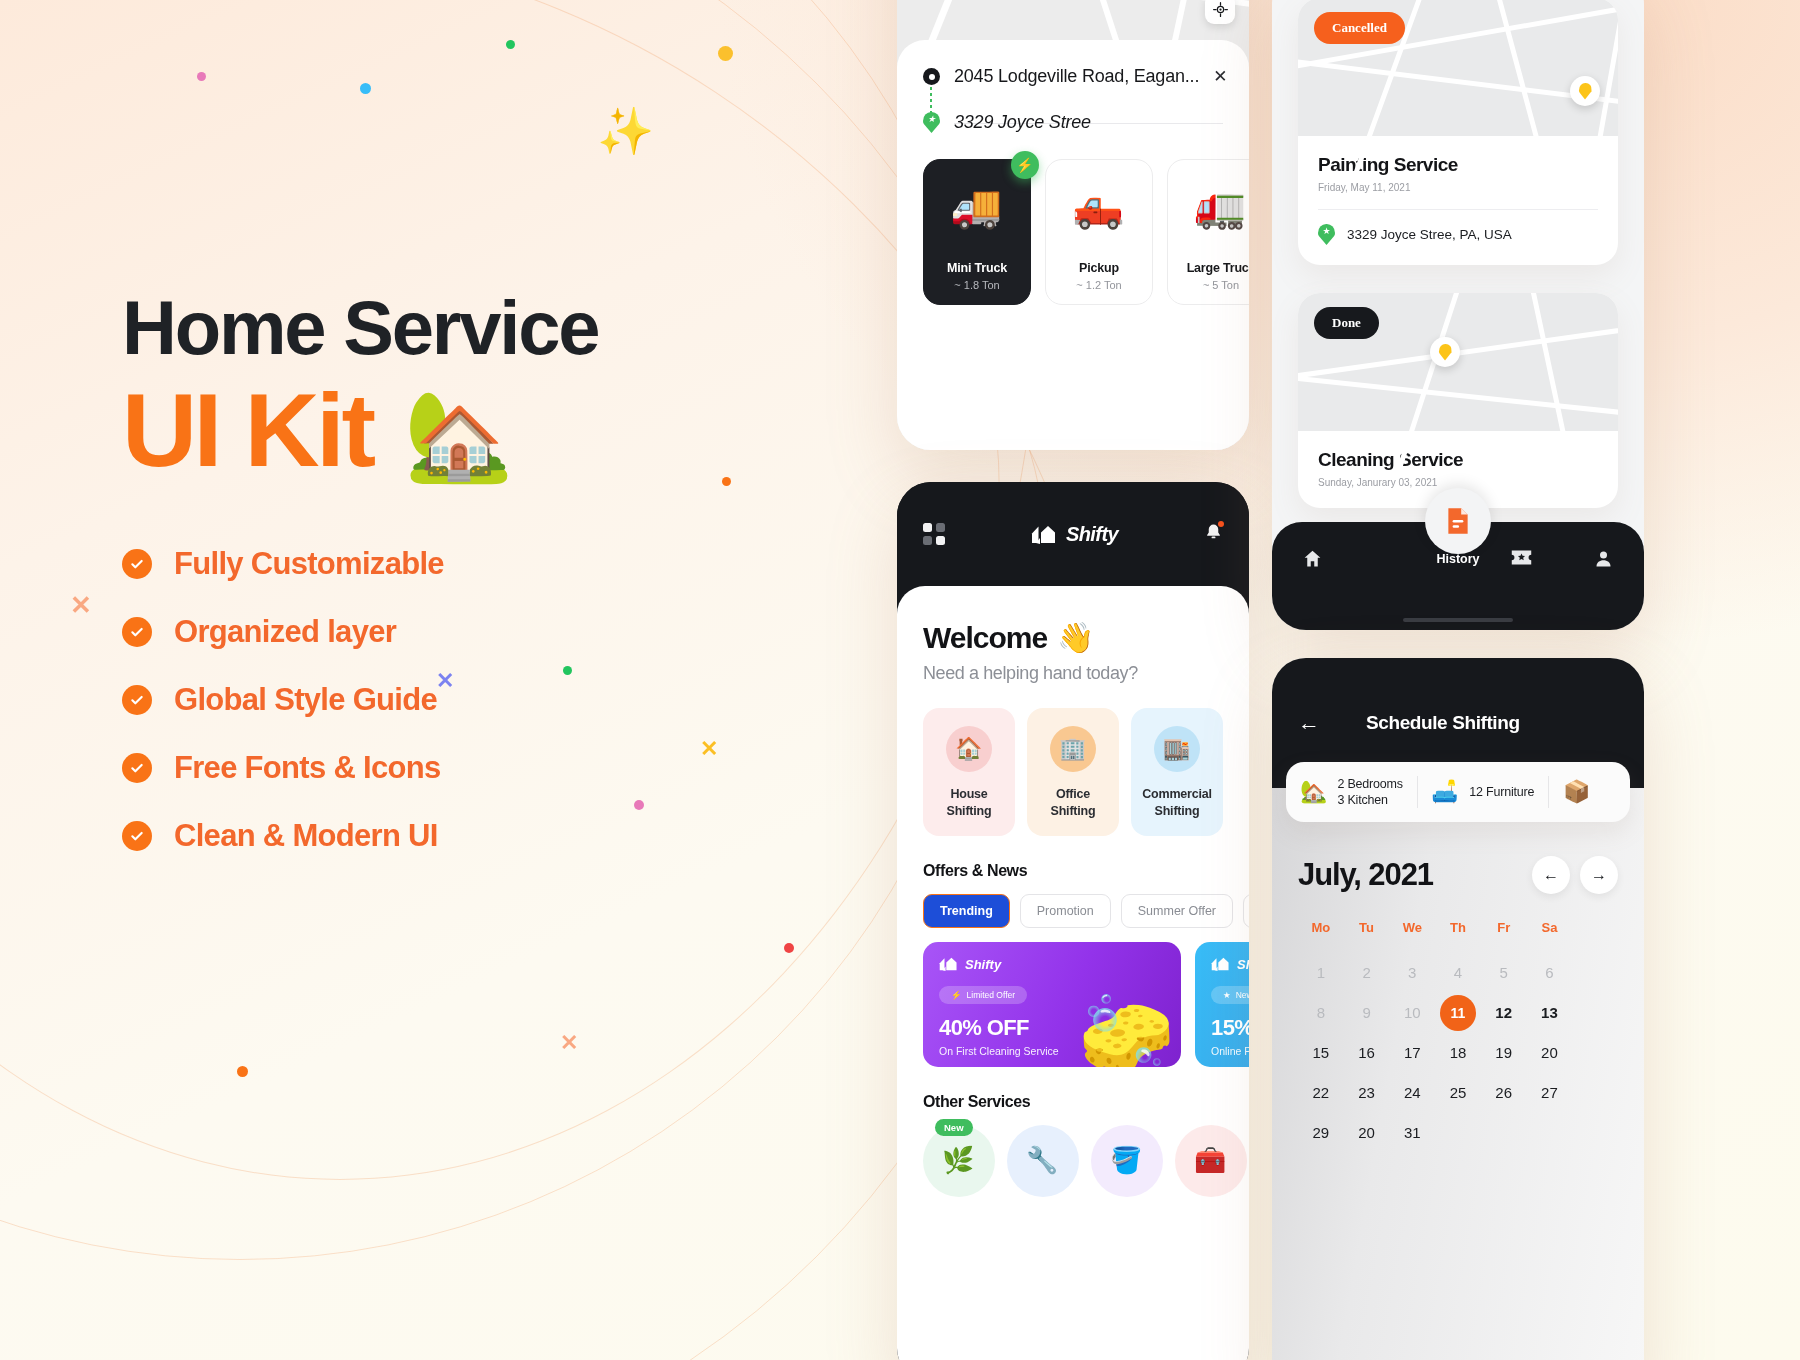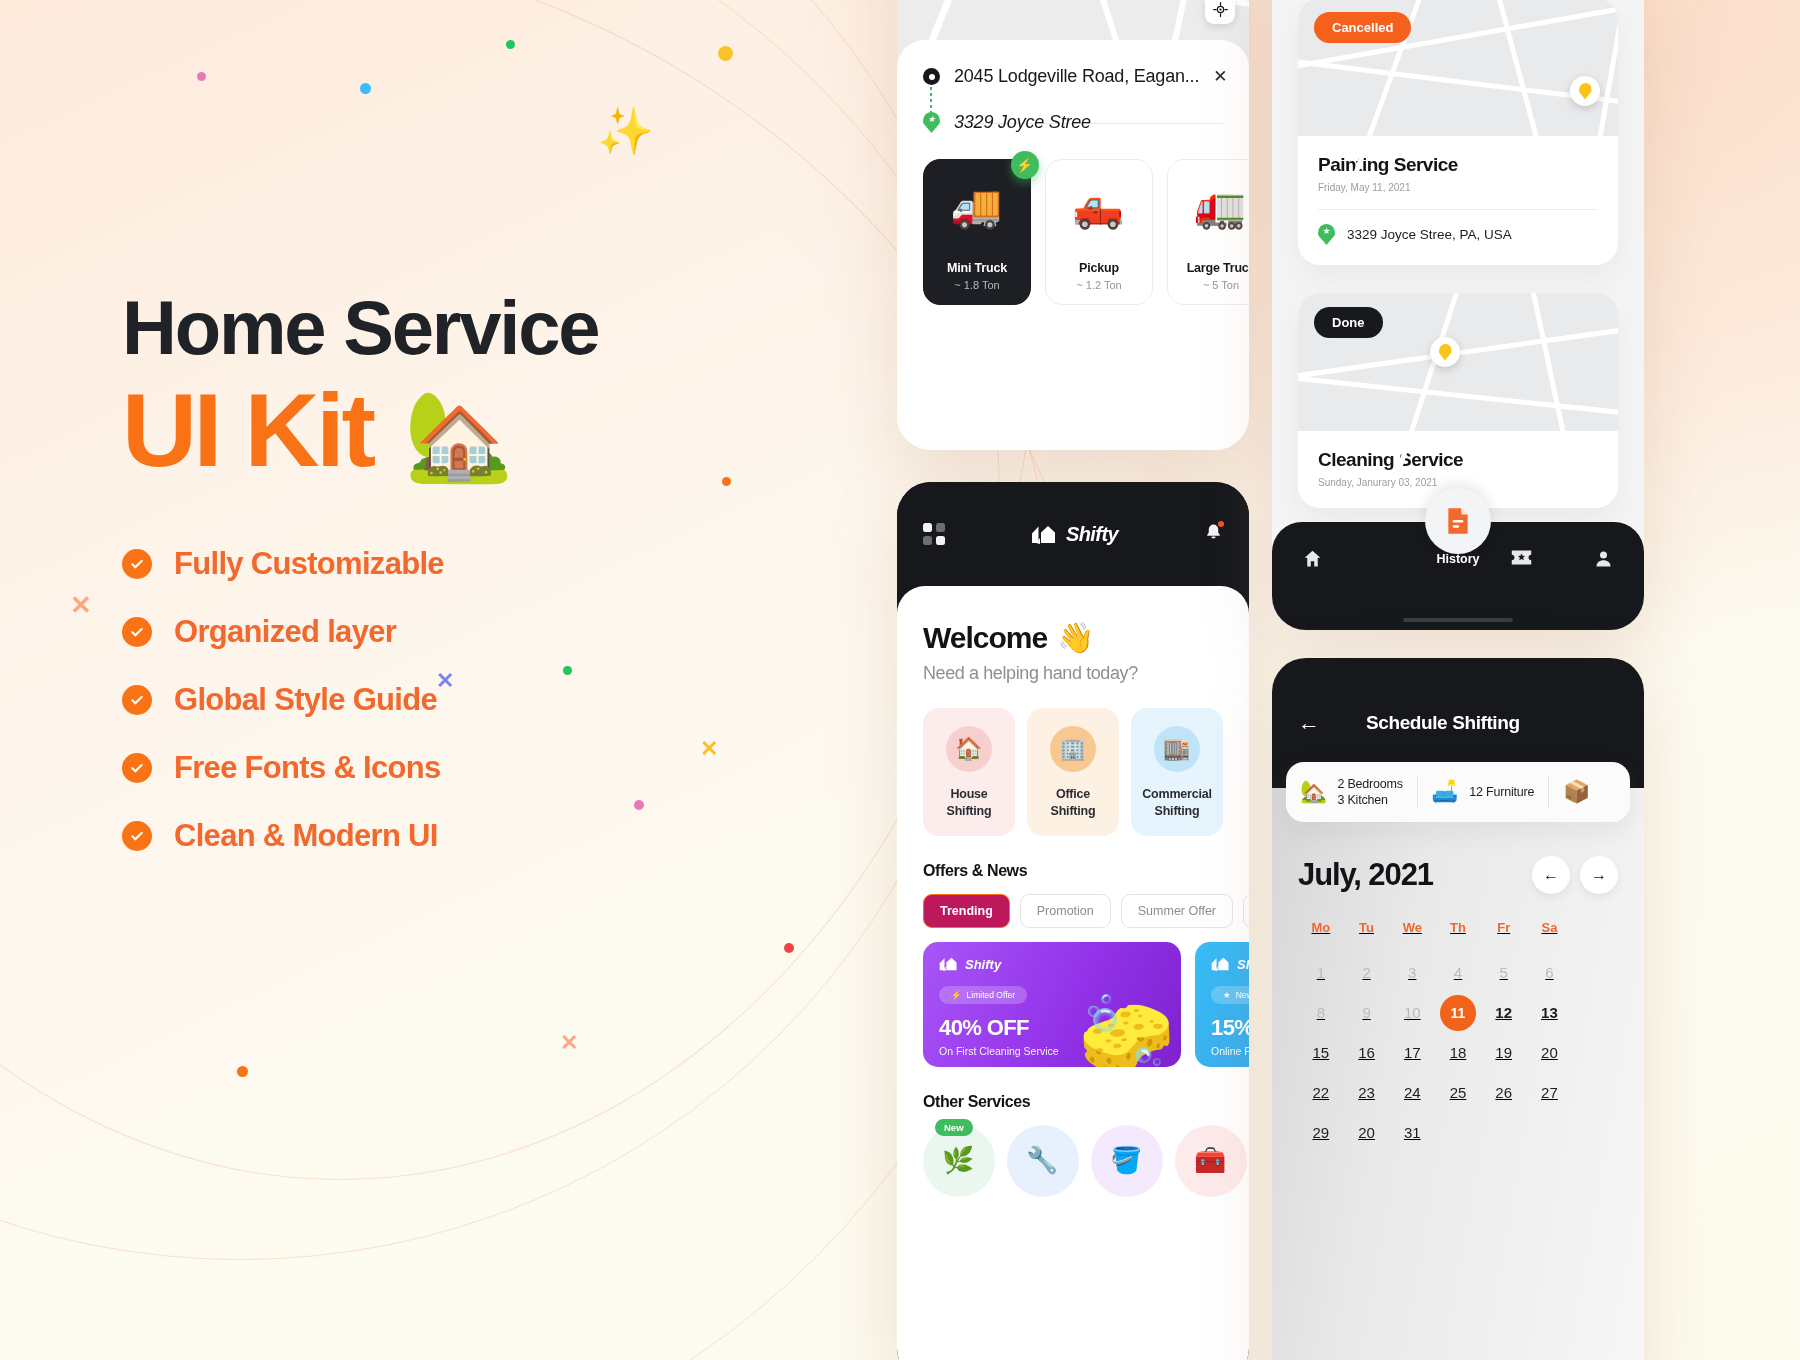--- a/index.html
+++ b/index.html
@@ -168,21 +168,21 @@
     display:flex; align-items:center; justify-content:center; font-size:22px;
   }
   .svc-label { font-size: 12.5px; font-weight: 600; color: #2b2d32; line-height: 1.35; letter-spacing:-.2px; }
   .sec-title { font-size: 16px; font-weight: 700; color:#121316; margin-top: 26px; letter-spacing:-.4px;}
   .chips { display:flex; gap: 10px; margin-top: 14px; }
   .chip {
     height: 34px; border-radius: 9px; border: 1px solid #e4e4e7; background:#fff;
     display:flex; align-items:center; padding: 0 16px; font-size: 12.5px; color:#8a8d94;
     white-space: nowrap; flex: 0 0 auto;
   }
-  .chip.active { background:#be185d; border-color:#f97316; color:#fff; font-weight:600; }
+  .chip.active { background:#1d4ed8; border-color:#f97316; color:#fff; font-weight:600; }
   .promos { display:flex; gap: 14px; margin-top: 14px; }
   .promo {
     width: 258px; height: 125px; border-radius: 15px; flex:0 0 auto; position:relative; overflow:hidden;
     padding: 15px 16px; color:#fff;
   }
   .promo.p1 { background: linear-gradient(115deg,#a855f7 0%, #9333ea 55%, #7e22ce 100%); }
   .promo.p2 { background: linear-gradient(115deg,#38bdf8 0%, #3b9fe0 60%, #2f8fd4 100%); }
   .promo-brand { display:flex; align-items:center; gap:7px; font-size:13px; font-weight:800; font-style:italic; }
   .promo-tag {
     display:inline-flex; align-items:center; gap:5px; margin-top: 14px;
@@ -192,21 +192,21 @@
   .promo-note { font-size: 10.5px; margin-top: 4px; opacity:.93; }
   .promo-person { position:absolute; right: 6px; bottom: -6px; font-size: 78px; line-height:1; }
 
   
   #phone-history { left: 1272px; top: -30px; width: 372px; height: 660px; background: #f4f5f6; }
   .hist-card { background:#fff; border-radius: 22px; margin: 28px 26px 0; overflow:hidden;
                box-shadow: 0 12px 30px rgba(160,130,110,.10); }
   .hist-map { height: 138px; position:relative; background:#e9eaeb; }
   .status-pill {
     position:absolute; left: 16px; top: 14px; border-radius: 20px; padding: 8px 18px;
-    font-size: 13px; font-weight: 600; color:#fff;
+    font-size: 13px; font-weight: 600; color:#fff;font-family:Liberation Serif, serif;
   }
   .status-pill.cancelled { background:#f6601d; }
   .status-pill.done { background:#17191d; }
   .map-pin {
     position:absolute; width: 30px; height: 30px; border-radius:50%; background:#fff;
     display:flex;align-items:center;justify-content:center; box-shadow:0 3px 8px rgba(0,0,0,.16);
   }
   .map-pin i {
     width: 13px; height: 17px; background:#fcc419; display:block;
     clip-path: polygon(50% 100%, 0 52%, 0 0, 100% 0, 100% 52%);
@@ -248,21 +248,21 @@
   .sum-emoji { font-size: 22px; line-height:1; }
   .sum-text { font-size: 12.5px; color:#1d1f23; line-height: 1.3; letter-spacing:-.2px; }
   #cal-head { display:flex; align-items:center; justify-content:space-between; padding: 34px 26px 0; }
   #cal-month { font-size: 31px; font-weight: 700; color:#121316; letter-spacing:-1.1px; }
   .cal-arrow {
     width: 38px; height: 38px; border-radius:50%; background:#fff;
     display:flex;align-items:center;justify-content:center; font-size: 16px; color:#17191d;
     box-shadow: 0 3px 9px rgba(0,0,0,.07);
   }
   #cal-grid { padding: 26px 26px 0; }
-  .cal-row { display:grid; grid-template-columns: repeat(7, 1fr); align-items:center;text-decoration:underline; }
+  .cal-row { display:grid; grid-template-columns: repeat(7, 1fr); align-items:center; }
   .cal-dow { text-align:center; font-size: 13px; font-weight: 600; color:#f3682c; padding-bottom: 18px; }
   .cal-day { text-align:center; font-size: 15px; color:#1b1d21; height: 40px; line-height:40px; }
   .cal-day.muted { color:#b9bbbf; }
   .cal-day.sel { position:relative; color:#fff; }
   .cal-day.sel span {
     position:absolute; left:50%; top:50%; transform:translate(-50%,-50%);
     width: 36px; height: 36px; border-radius:50%; background:#f16318;
     display:flex; align-items:center; justify-content:center; font-weight:600; font-size:14px;
   }
 

